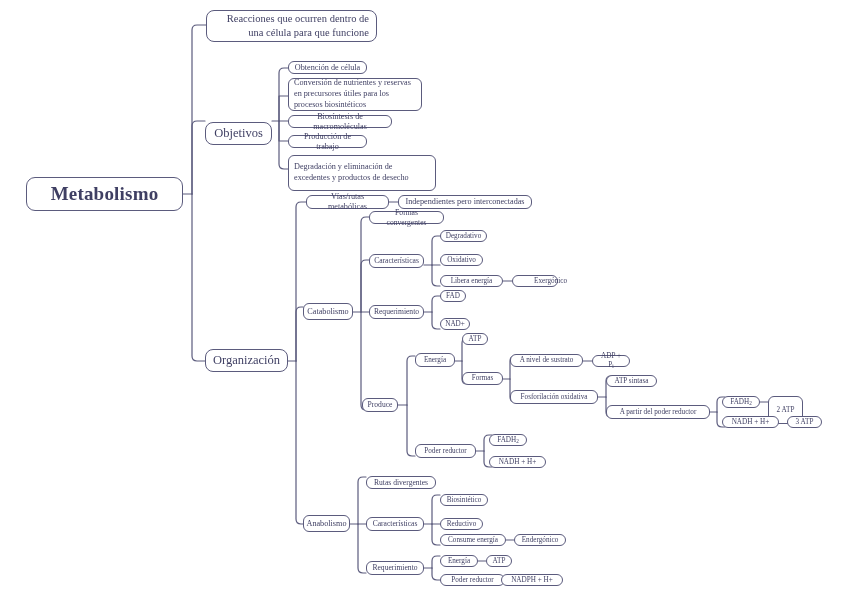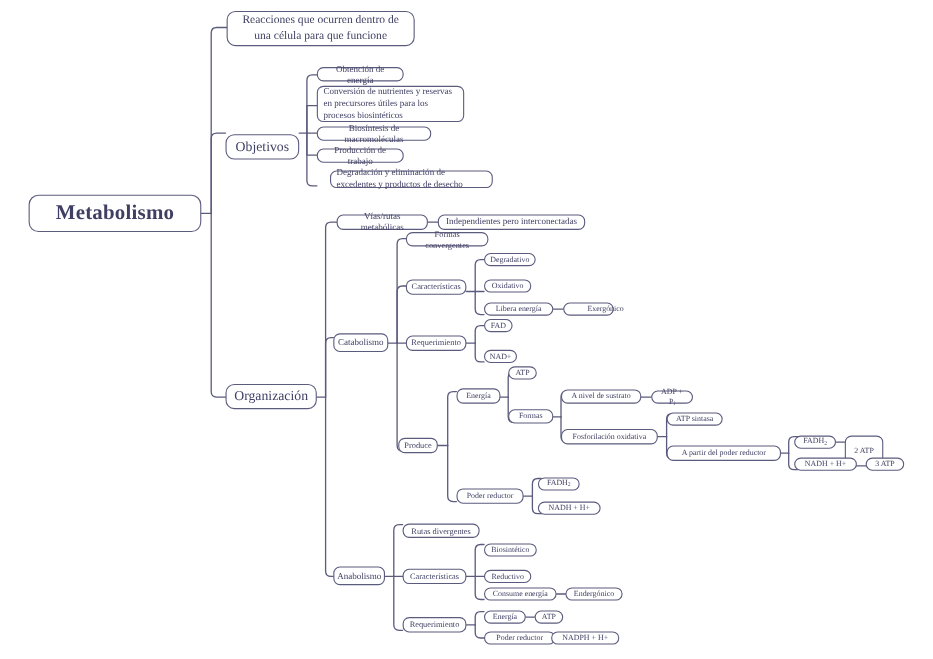--- a/index.html
+++ b/index.html
@@ -32,21 +32,21 @@
     font-weight:bold;font-size:19px;letter-spacing:.2px;
   }
   
   .lvl1{
     border-width:1.4px;border-radius:8px;
     font-size:12.5px;
   }
   
   .intro{
     font-size:10.5px;border-radius:8px;
-    text-align:center;justify-content:flex-start;
+    text-align:right;justify-content:flex-start;
     padding:4px 7px;line-height:1.35;
   }
   .lvl2{font-size:8.2px;}
   .lvl3{font-size:7.6px;}
   .lvl4{font-size:7.2px;}
   .wrapleft{text-align:left;justify-content:center;padding:3px 5px;line-height:1.32;}
   sub{font-size:.72em;vertical-align:-0.22em;}
 </style>
 </head>
 <body>
@@ -146,36 +146,36 @@
 
   <div class="node intro" style="left:206px;top:10px;width:171px;height:32px;">
     <span>Reacciones que ocurren dentro de una célula para que funcione</span>
   </div>
 
   <div class="node lvl1" style="left:205px;top:110px;width:67px;height:23px;margin-top:12px;">
     <span>Objetivos</span>
   </div>
 
   <div class="node lvl2" style="left:288px;top:61px;width:79px;height:13px;">
-    <span>Obtención de energía</span>
+    <span>Obtención de célula</span>
   </div>
 
   <div class="node lvl2 wrapleft" style="left:288px;top:78px;width:134px;height:33px;">
     <span>Conversión de nutrientes y reservas en precursores útiles para los procesos biosintéticos</span>
   </div>
 
   <div class="node lvl2" style="left:288px;top:115px;width:104px;height:13px;">
     <span>Biosíntesis de macromoléculas</span>
   </div>
 
   <div class="node lvl2" style="left:288px;top:135px;width:79px;height:13px;">
     <span>Producción de trabajo</span>
   </div>
 
-  <div class="node lvl2 wrapleft" style="left:300px;top:155px;width:148px;height:16px;">
+  <div class="node lvl2 wrapleft" style="left:288px;top:155px;width:148px;height:36px;">
     <span>Degradación y eliminación de excedentes y productos de desecho</span>
   </div>
 
   <div class="node lvl1" style="left:205px;top:349px;width:83px;height:23px;">
     <span>Organización</span>
   </div>
 
   <div class="node lvl2" style="left:306px;top:195px;width:83px;height:14px;">
     <span>Vías/rutas metabólicas</span>
   </div>

